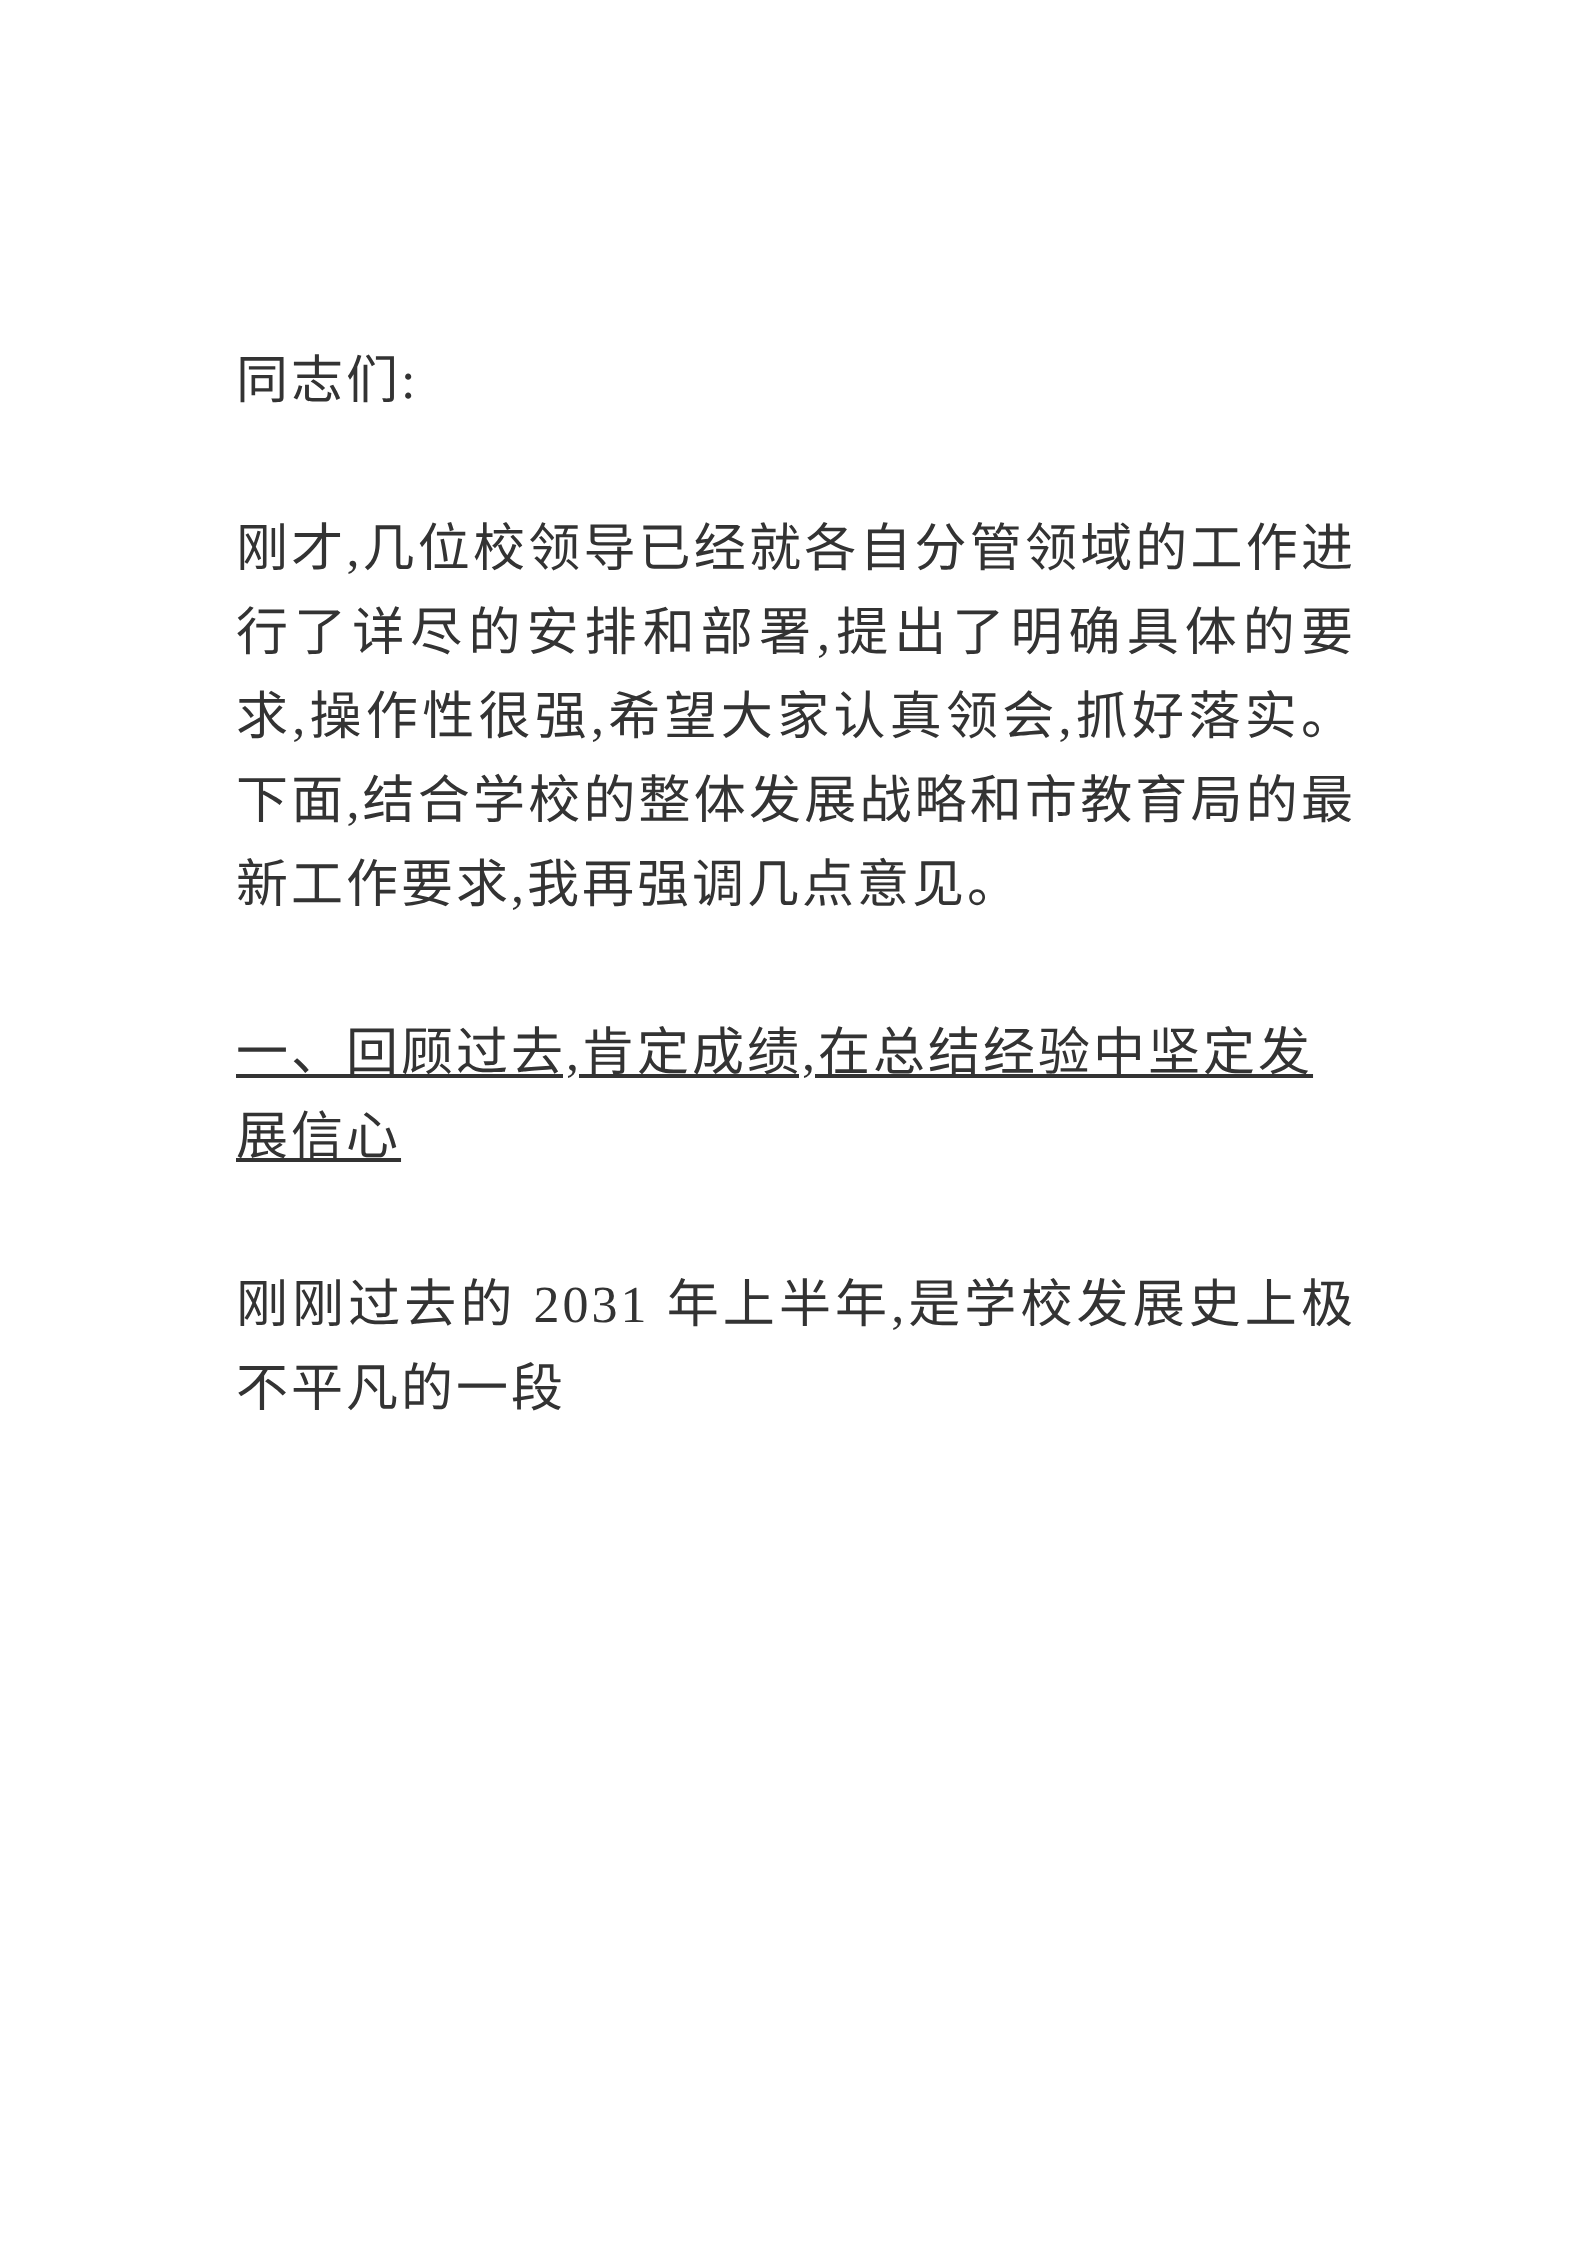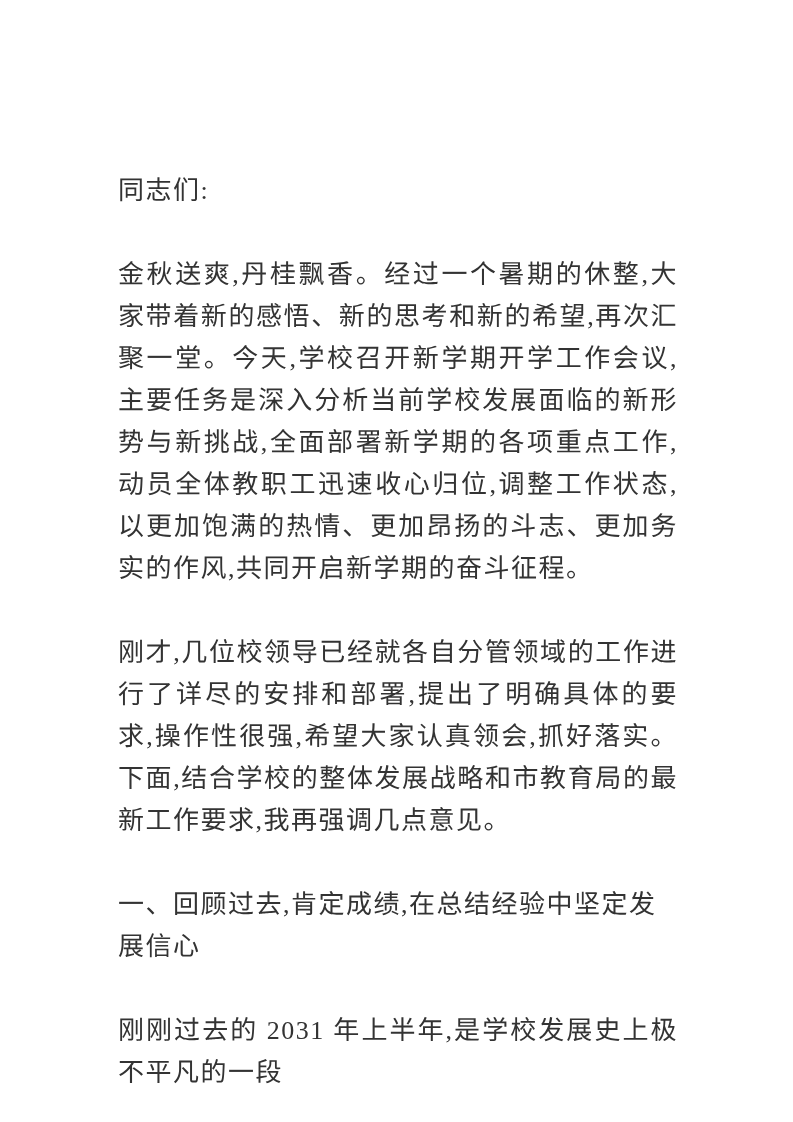--- a/index.html
+++ b/index.html
@@ -37,31 +37,31 @@
   }
   .salutation {
     margin: 52px 0 0 0;
     text-align: left;
   }
   .para {
     margin: 42px 0 0 0;
   }
   .heading {
     text-align: left;
+    text-decoration: underline;
   }
 </style>
 </head>
 <body>
 
 <div class="page">
 
   <div class="content">
     <p class="salutation">同志们:</p>
 
-    <p class="para">金秋送爽,丹桂飘香。经过一个暑期的休整,大家带着新的感悟、新的思考和新的希望,再次汇聚一堂。今天,学校召开新学期开学工作会议,主要任务是深入分析当前学校发展面临的新形势与新挑战,全面部署新学期的各项重点工作,动员全体教职工迅速收心归位,调整工作状态,以更加饱满的热情、更加昂扬的斗志、更加务实的作风,共同开启新学期的奋斗征程。</p>
 
     <p class="para">刚才,几位校领导已经就各自分管领域的工作进行了详尽的安排和部署,提出了明确具体的要求,操作性很强,希望大家认真领会,抓好落实。下面,结合学校的整体发展战略和市教育局的最新工作要求,我再强调几点意见。</p>
 
     <p class="para heading">一、回顾过去,肯定成绩,在总结经验中坚定发展信心</p>
 
     <p class="para">刚刚过去的 2031 年上半年,是学校发展史上极不平凡的一段</p>
   </div>
 </div>
 
 </body></html>

